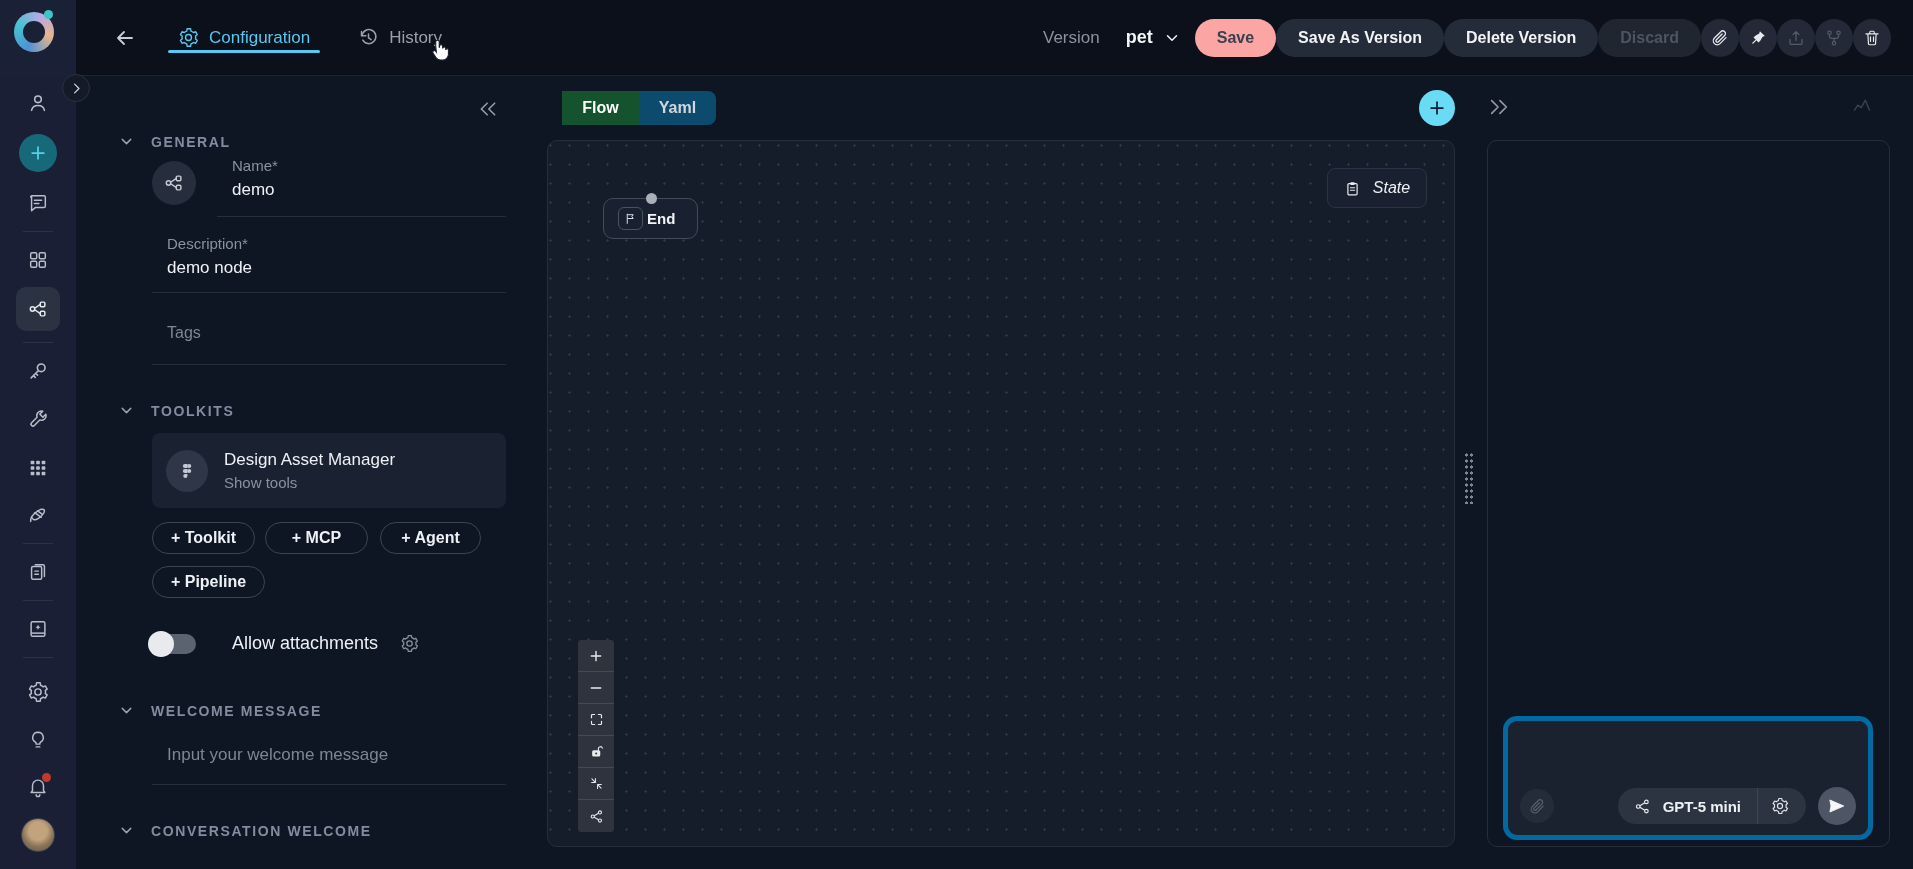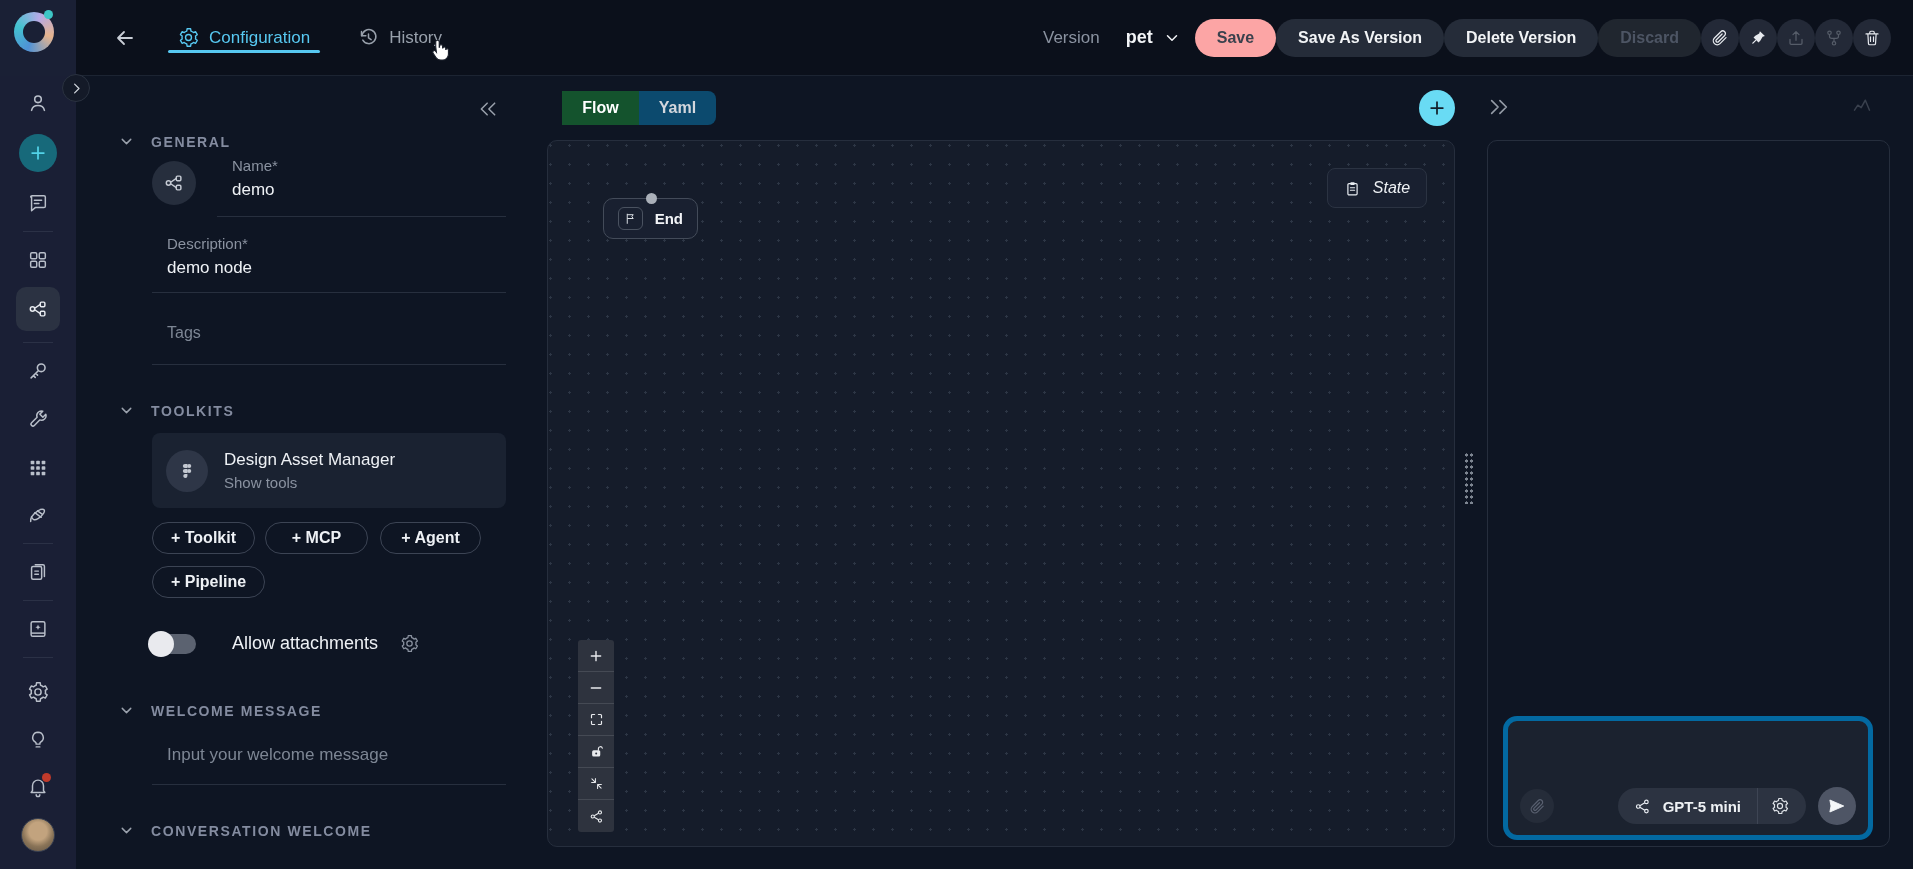--- a/index.html
+++ b/index.html
@@ -64,21 +64,21 @@
   
   #seg-control { position:absolute; left:546px; top:91px; height:34px; display:flex; border-radius:8px; overflow:hidden; }
   .seg { width:77px; display:flex; align-items:center; justify-content:center; font-size:16px; font-weight:600; cursor:pointer; }
   .seg.active { background:#14532d; color:#ffffff;margin-left:16px; }
   .seg.inactive { background:#0c4a6e; color:#d3d7dd; }
   #canvas { position:absolute; left:547px; top:140px; width:908px; height:707px; background:#151c2a; border:1px solid #262e3d;
     border-radius:10px; background-image:radial-gradient(#2d3645 1.3px, transparent 1.4px); background-size:19px 19px; background-position:12px 14px; }
   #add-node-btn { position:absolute; left:1419px; top:90px; width:36px; height:36px; border-radius:50%; background:#69dbf4; color:#13202b; display:flex; align-items:center; justify-content:center; cursor:pointer; }
   #expand-right { position:absolute; left:1488px; top:96px; color:#949ba6; cursor:pointer; }
   #panel-activity-icon { position:absolute; left:1852px; top:96px; color:#39404d; }
-  #node-end { position:absolute; left:55px; top:57px; width:95px; height:41px; background:#192030; border:1px solid #434b59; border-radius:10px; display:flex; align-items:center; padding:4px 14px; gap:12px; cursor:pointer; }
+  #node-end { position:absolute; left:55px; top:57px; width:95px; height:41px; background:#192030; border:1px solid #434b59; border-radius:10px; display:flex; align-items:center; padding:4px 14px; gap:4px; cursor:pointer; }
   #node-end-handle { position:absolute; left:42px; top:-6px; width:11px; height:11px; border-radius:50%; background:#aab0b9; }
   .node-flag-chip { width:25px; height:23px; border:1px solid #4a5260; border-radius:6px; display:flex; align-items:center; justify-content:center; color:#dfe3e8; }
   .node-label { font-size:15px; font-weight:600; color:#f2f4f7; }
   #state-btn { position:absolute; right:27px; top:27px; width:100px; height:40px; background:#192030; border:1px solid #2b3342; border-radius:8px; display:flex; align-items:center; justify-content:center; gap:12px; cursor:pointer; }
   .state-label { font-size:16px; color:#eef1f4;font-style:italic; }
   #zoom-stack { position:absolute; left:30px; top:499px; width:36px; background:#2e333e; border-radius:3px; overflow:hidden; }
   .zoom-btn { width:36px; height:32px; display:flex; align-items:center; justify-content:center; color:#e8eaed; cursor:pointer; border-bottom:1px solid #454a54; }
   .zoom-btn:last-child { border-bottom:none; }
   #resize-handle { position:absolute; left:1464px; top:452px; width:10px; height:52px; cursor:col-resize;
     background-image:radial-gradient(#7d8591 1.2px, transparent 1.4px); background-size:5px 6px; }

